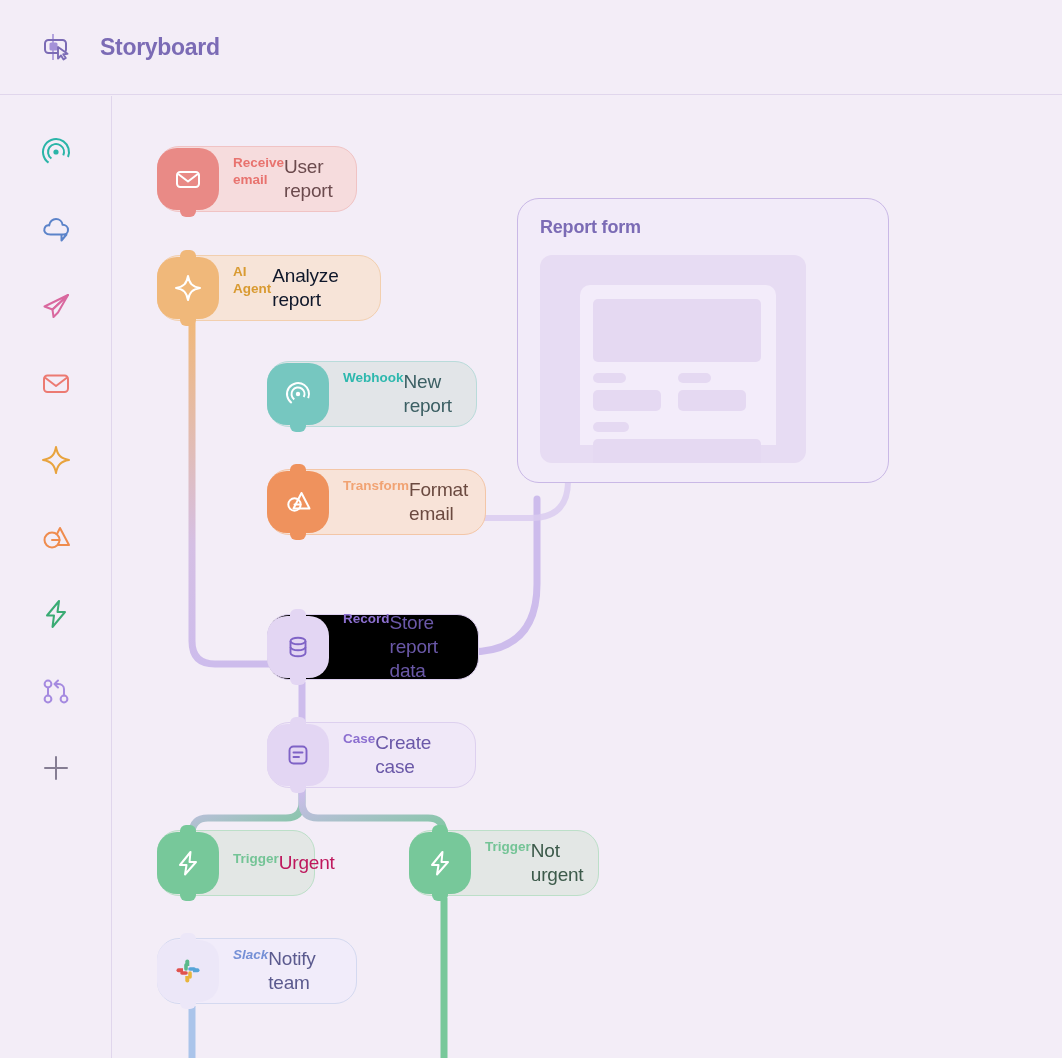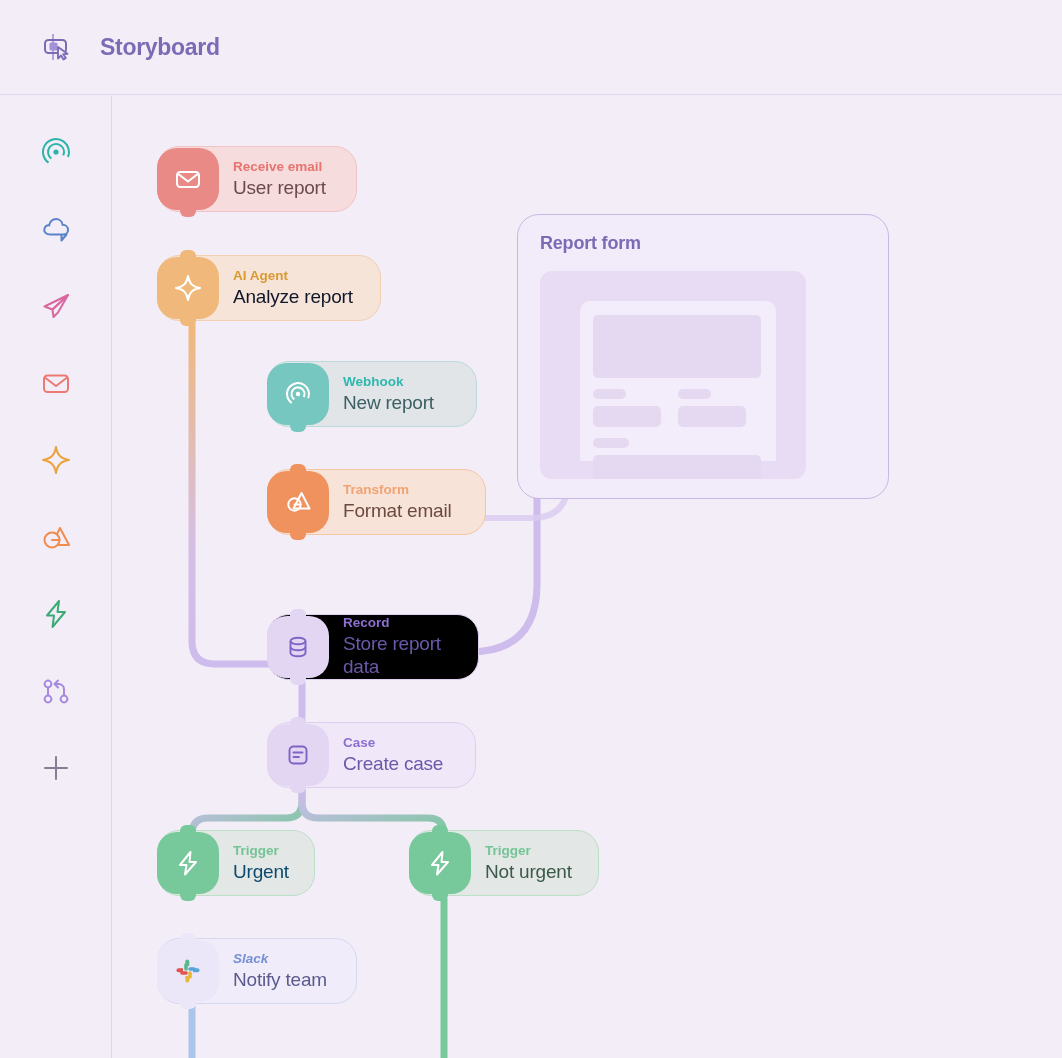--- a/index.html
+++ b/index.html
@@ -73,21 +73,21 @@
     bottom: -7px; width: 16px; height: 10px;
     background: inherit; border-radius: 0 0 6px 6px;
   }
   .tile::before {
     content: ""; position: absolute;
     left: 50%; transform: translateX(-50%);
     top: -7px; width: 16px; height: 10px;
     background: inherit; border-radius: 6px 6px 0 0;
   }
   .tile.no-top::before { display: none; }
-  .labels { margin-left: 14px; display: flex; flex-direction: column;
+  .labels { margin-left: 14px; display: flex; flex-direction: row;
             justify-content: center; }
   .kind { font-size: 13.5px; font-weight: bold; line-height: 1.25; }
   .title { font-size: 19px; line-height: 1.25; letter-spacing: -0.2px; }
 
   
   .panel {
     position: absolute;
     border: 1px solid #c9b8e6;
     border-radius: 22px;
     background: #f2ebf9;
@@ -248,21 +248,21 @@
     <path d="M189 694 L189 706 Q189 722 173 722 L95 722 Q79 722 79 738 L79 746" stroke="url(#g-purple-green-r)" stroke-width="7" fill="none" stroke-linecap="round"></path>
     <path d="M189 694 L189 706 Q189 722 205 722 L315 722 Q331 722 331 738 L331 746" stroke="url(#g-purple-green-r)" stroke-width="7" fill="none" stroke-linecap="round"></path>
 
     <path d="M79 802 L79 842" stroke="url(#g-green-blue)" stroke-width="7" fill="none"></path>
 
     <path d="M79 910 L79 962" stroke="#aac4ea" stroke-width="7" fill="none"></path>
 
     <path d="M331 802 L331 962" stroke="#77c89a" stroke-width="7" fill="none"></path>
   </svg>
 
-  <div class="panel" style="left:404px; top:118px; width:372px; height:285px;">
+  <div class="panel" style="left:404px; top:102px; width:372px; height:285px;">
     <div class="panel-title">Report form</div>
     <div class="panel-body" style="width:266px; height:208px;">
       <div class="sheet">
         <div class="ph" style="left:13px; top:14px;  width:168px; height:63px;"></div>
         <div class="ph" style="left:13px; top:88px;  width:33px; height:10px;"></div>
         <div class="ph" style="left:98px; top:88px;  width:33px; height:10px;"></div>
         <div class="ph" style="left:13px; top:105px; width:68px; height:21px;"></div>
         <div class="ph" style="left:98px; top:105px; width:68px; height:21px;"></div>
         <div class="ph" style="left:13px; top:137px; width:36px; height:10px;"></div>
         <div class="ph" style="left:13px; top:154px; width:168px; height:30px;"></div>
@@ -353,21 +353,21 @@
   </div>
 
   <div class="node" style="left:44px; top:734px; width:158px; background:#e3e7e5; border-color:#bcdfc8;">
     <div class="tile" style="background:#77c89a;">
       <svg width="30" height="30" viewBox="0 0 30 30">
         <path d="M17.5 4 L7 17 L13.5 17 L12 26.5 L23 14 L16.5 14 Z" fill="none" stroke="#fff" stroke-width="2" stroke-linejoin="round"></path>
       </svg>
     </div>
     <div class="labels">
       <div class="kind" style="color:#74c496;">Trigger</div>
-      <div class="title" style="color:#0c4a6e;">Urgent</div>
+      <div class="title" style="color:#be185d;">Urgent</div>
     </div>
   </div>
 
   <div class="node" style="left:296px; top:734px; width:190px; background:#e3e7e5; border-color:#bcdfc8;">
     <div class="tile" style="background:#77c89a;">
       <svg width="30" height="30" viewBox="0 0 30 30">
         <path d="M17.5 4 L7 17 L13.5 17 L12 26.5 L23 14 L16.5 14 Z" fill="none" stroke="#fff" stroke-width="2" stroke-linejoin="round"></path>
       </svg>
     </div>
     <div class="labels">

